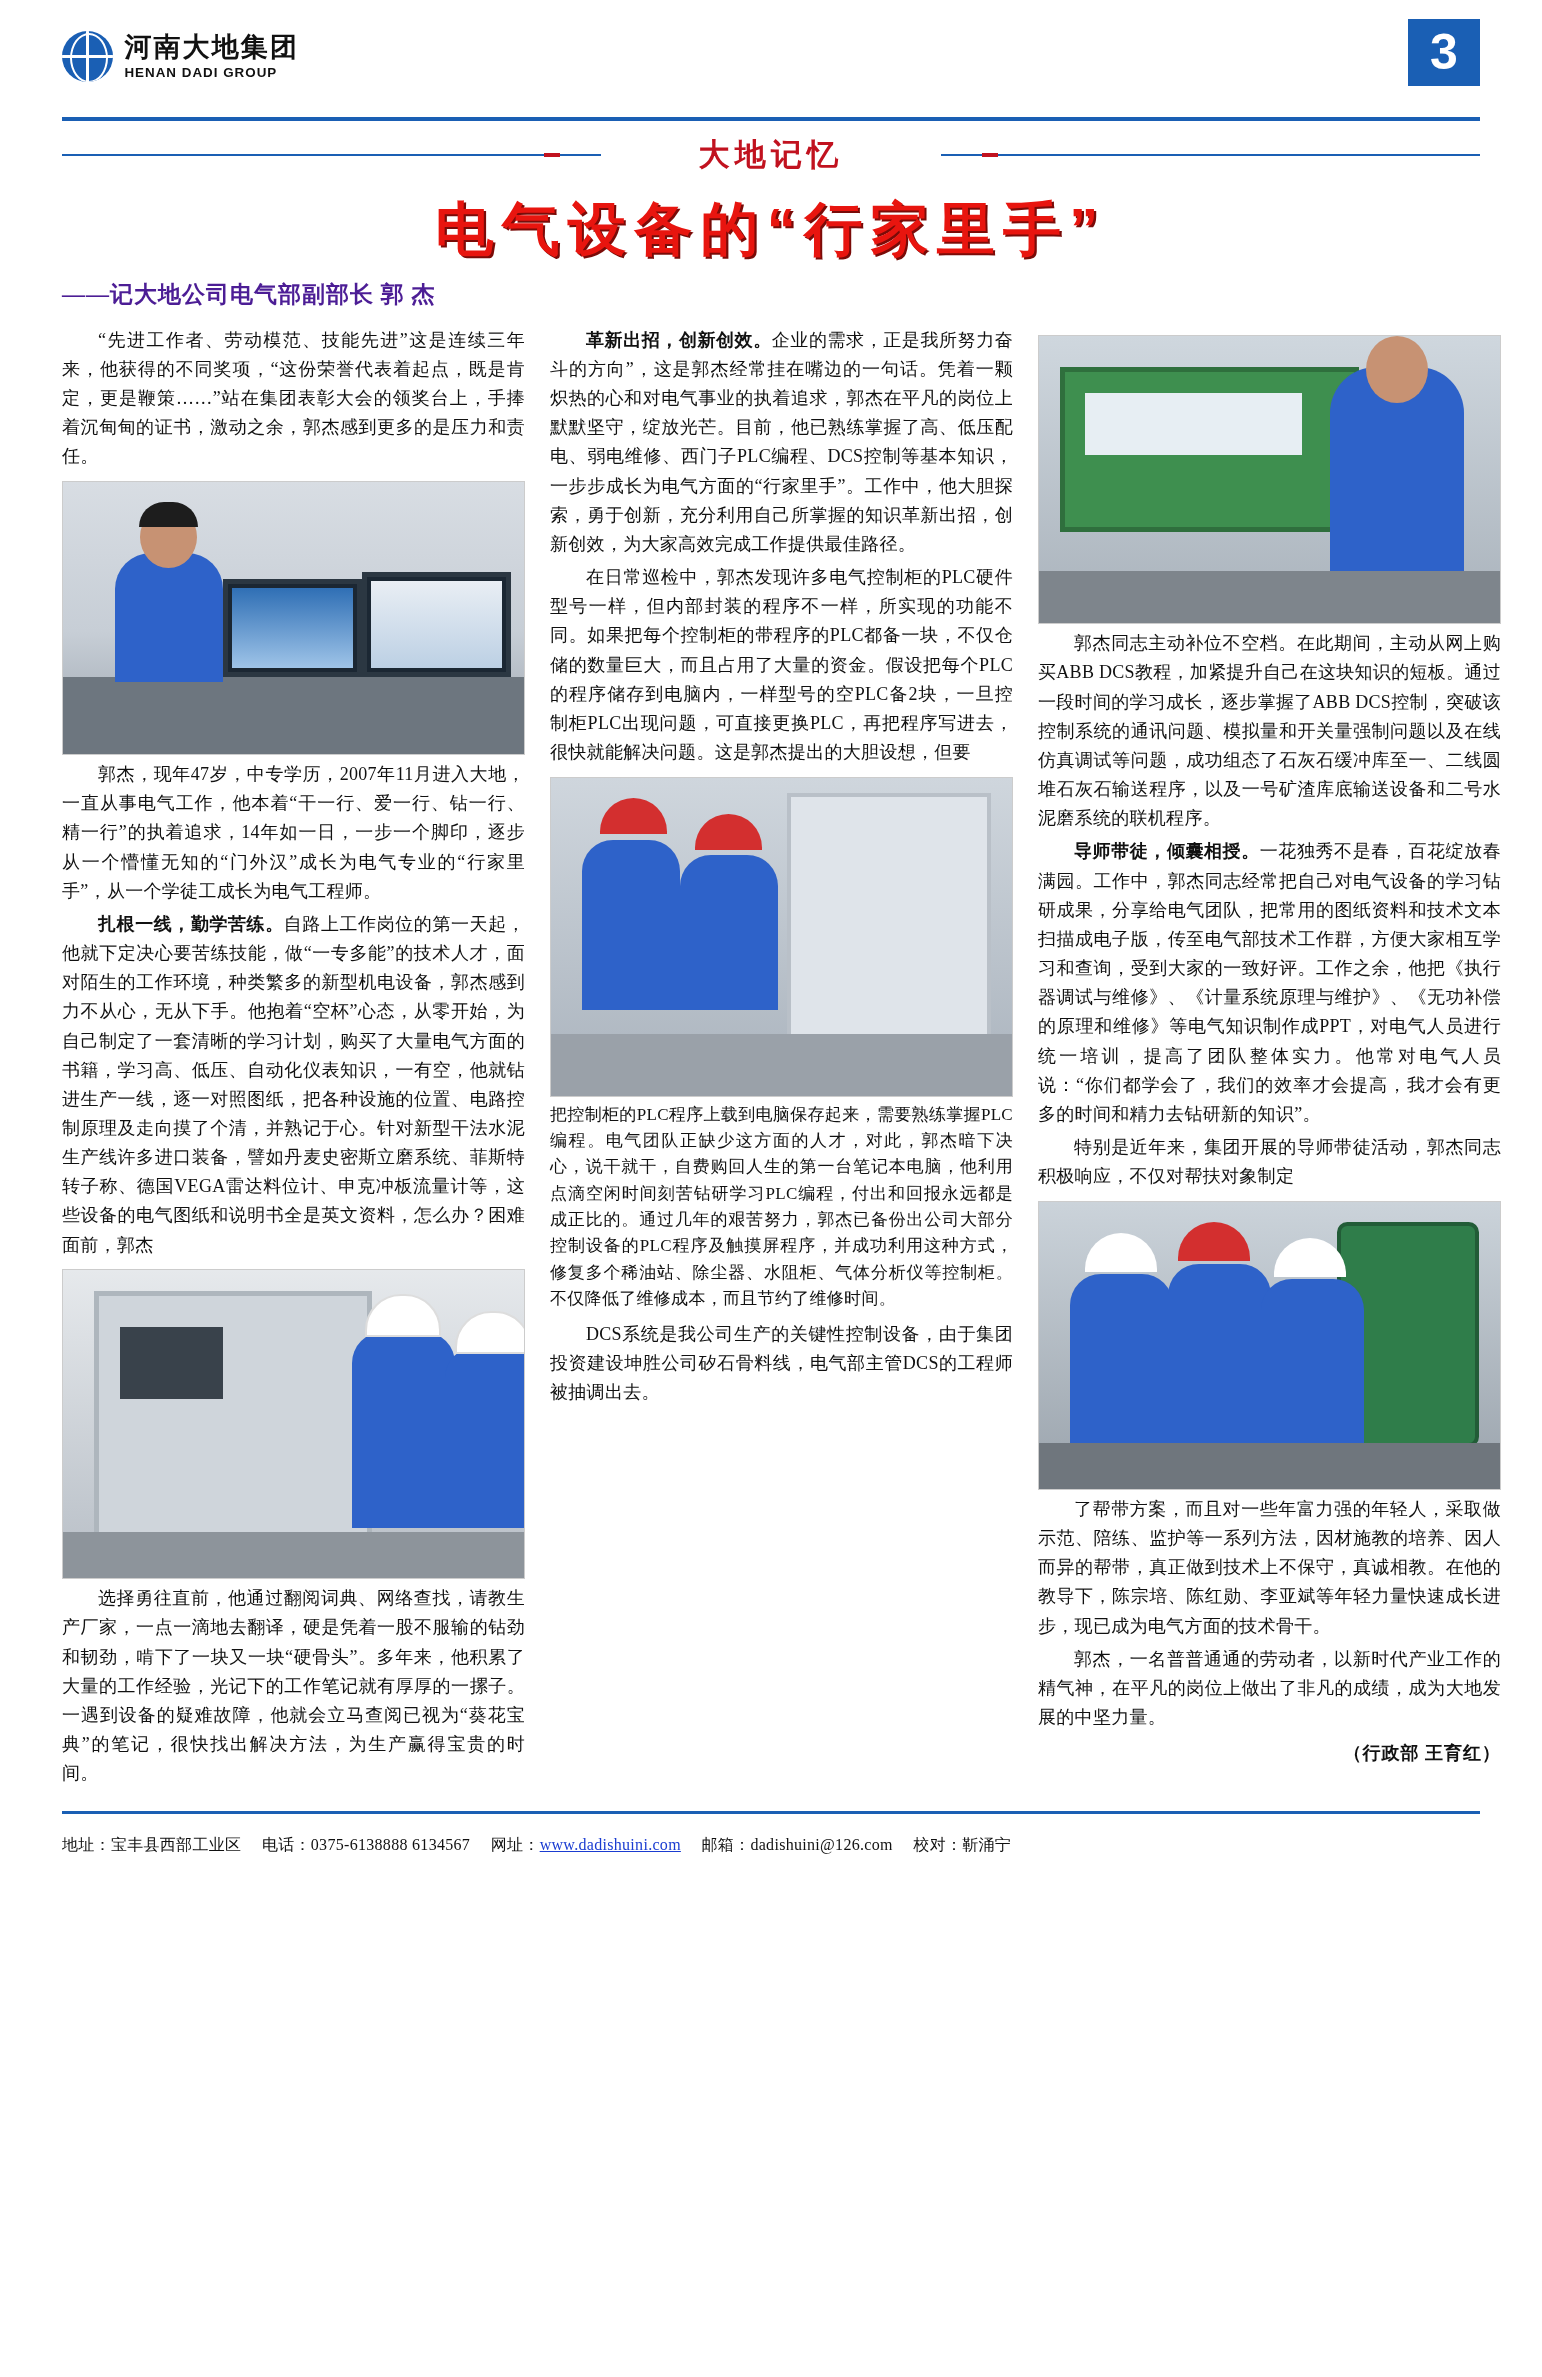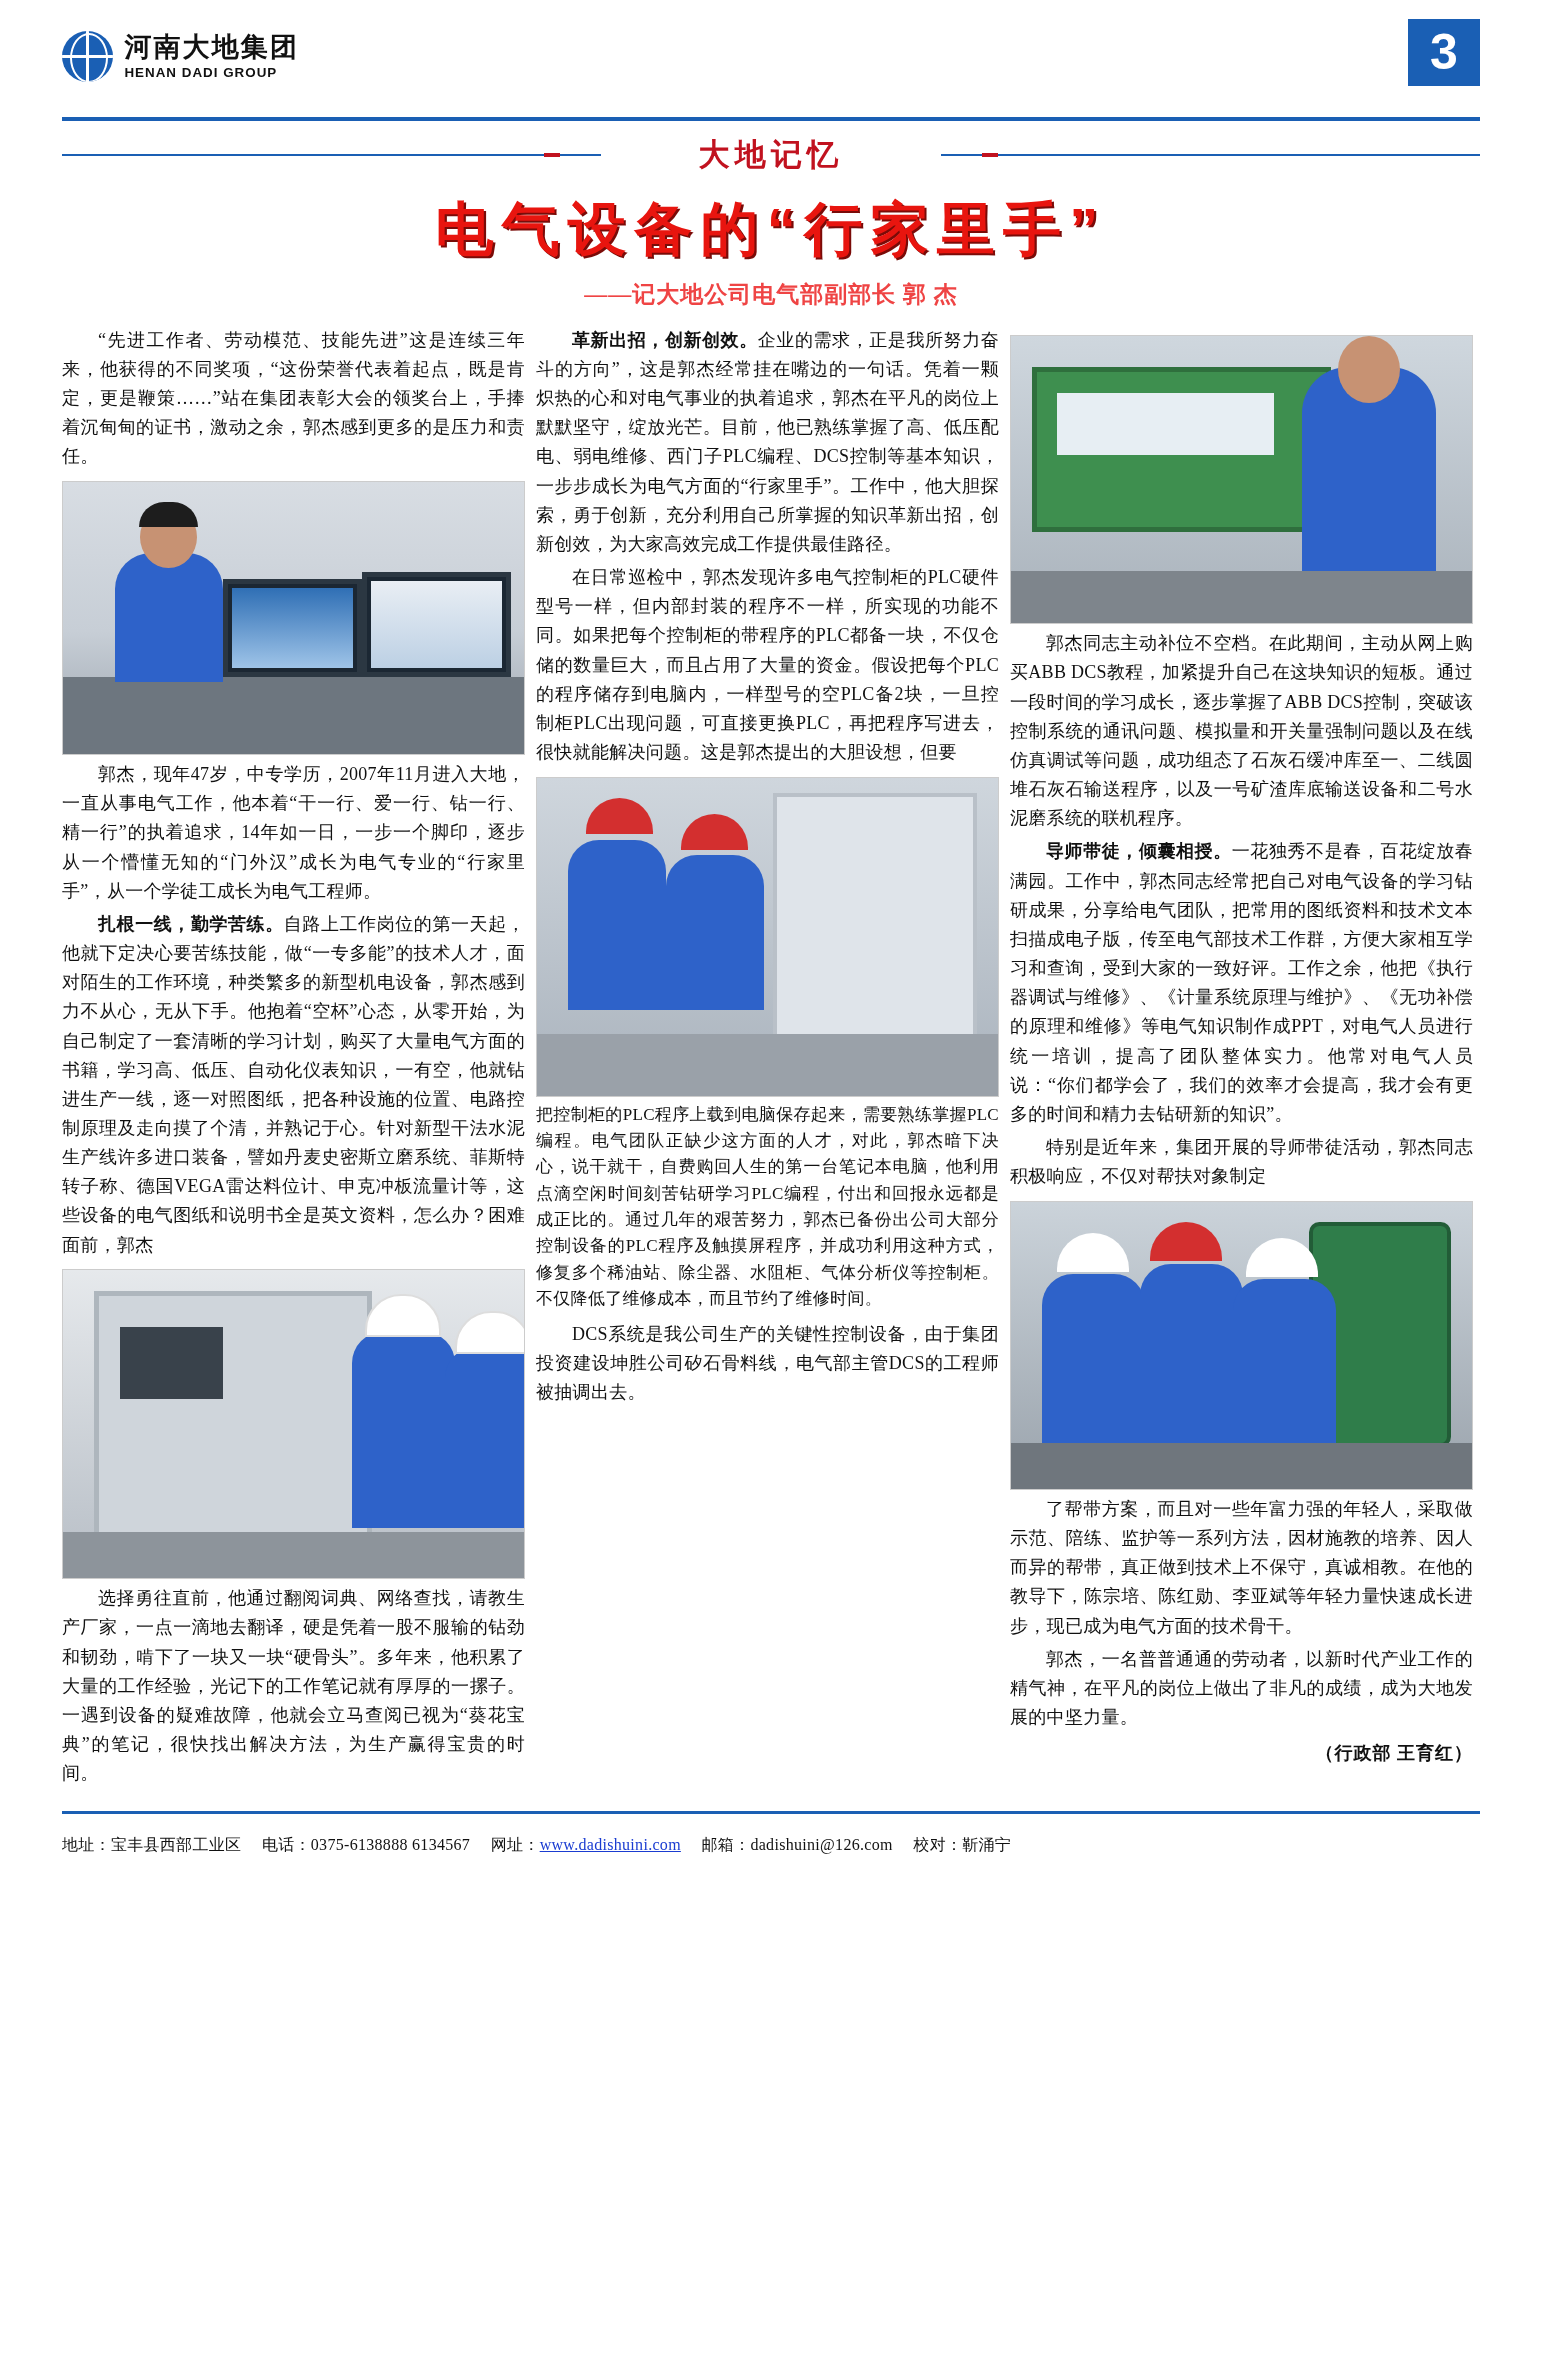--- a/index.html
+++ b/index.html
@@ -119,32 +119,31 @@
     text-align:center;
     margin:17.5px 62px 3.1px;
     font-family:"Liberation Sans", sans-serif;
     font-weight:bold;
     font-size:58px;
     letter-spacing:8.3px;
     color:#e8150f;
     text-shadow:2.1px 2.1px 0 #7a0b08;
   }
   .subheadline{
-    text-align:center;
     margin:9.3px 62px 15.5px;
     font-size:23px;
     font-weight:bold;
     letter-spacing:1px;
-    color:#ef4444;
+    color:#4c1d95;
   }
   
   .columns{
     margin:16px 62px;
     display:flex;
-    gap:11px;
+    gap:25px;
     align-items:flex-start;
   }
   .col{
     width:463px;
     flex:none;
   }
   p.body{
     font-size:18px;
     line-height:1.62;
     text-align:justify;

